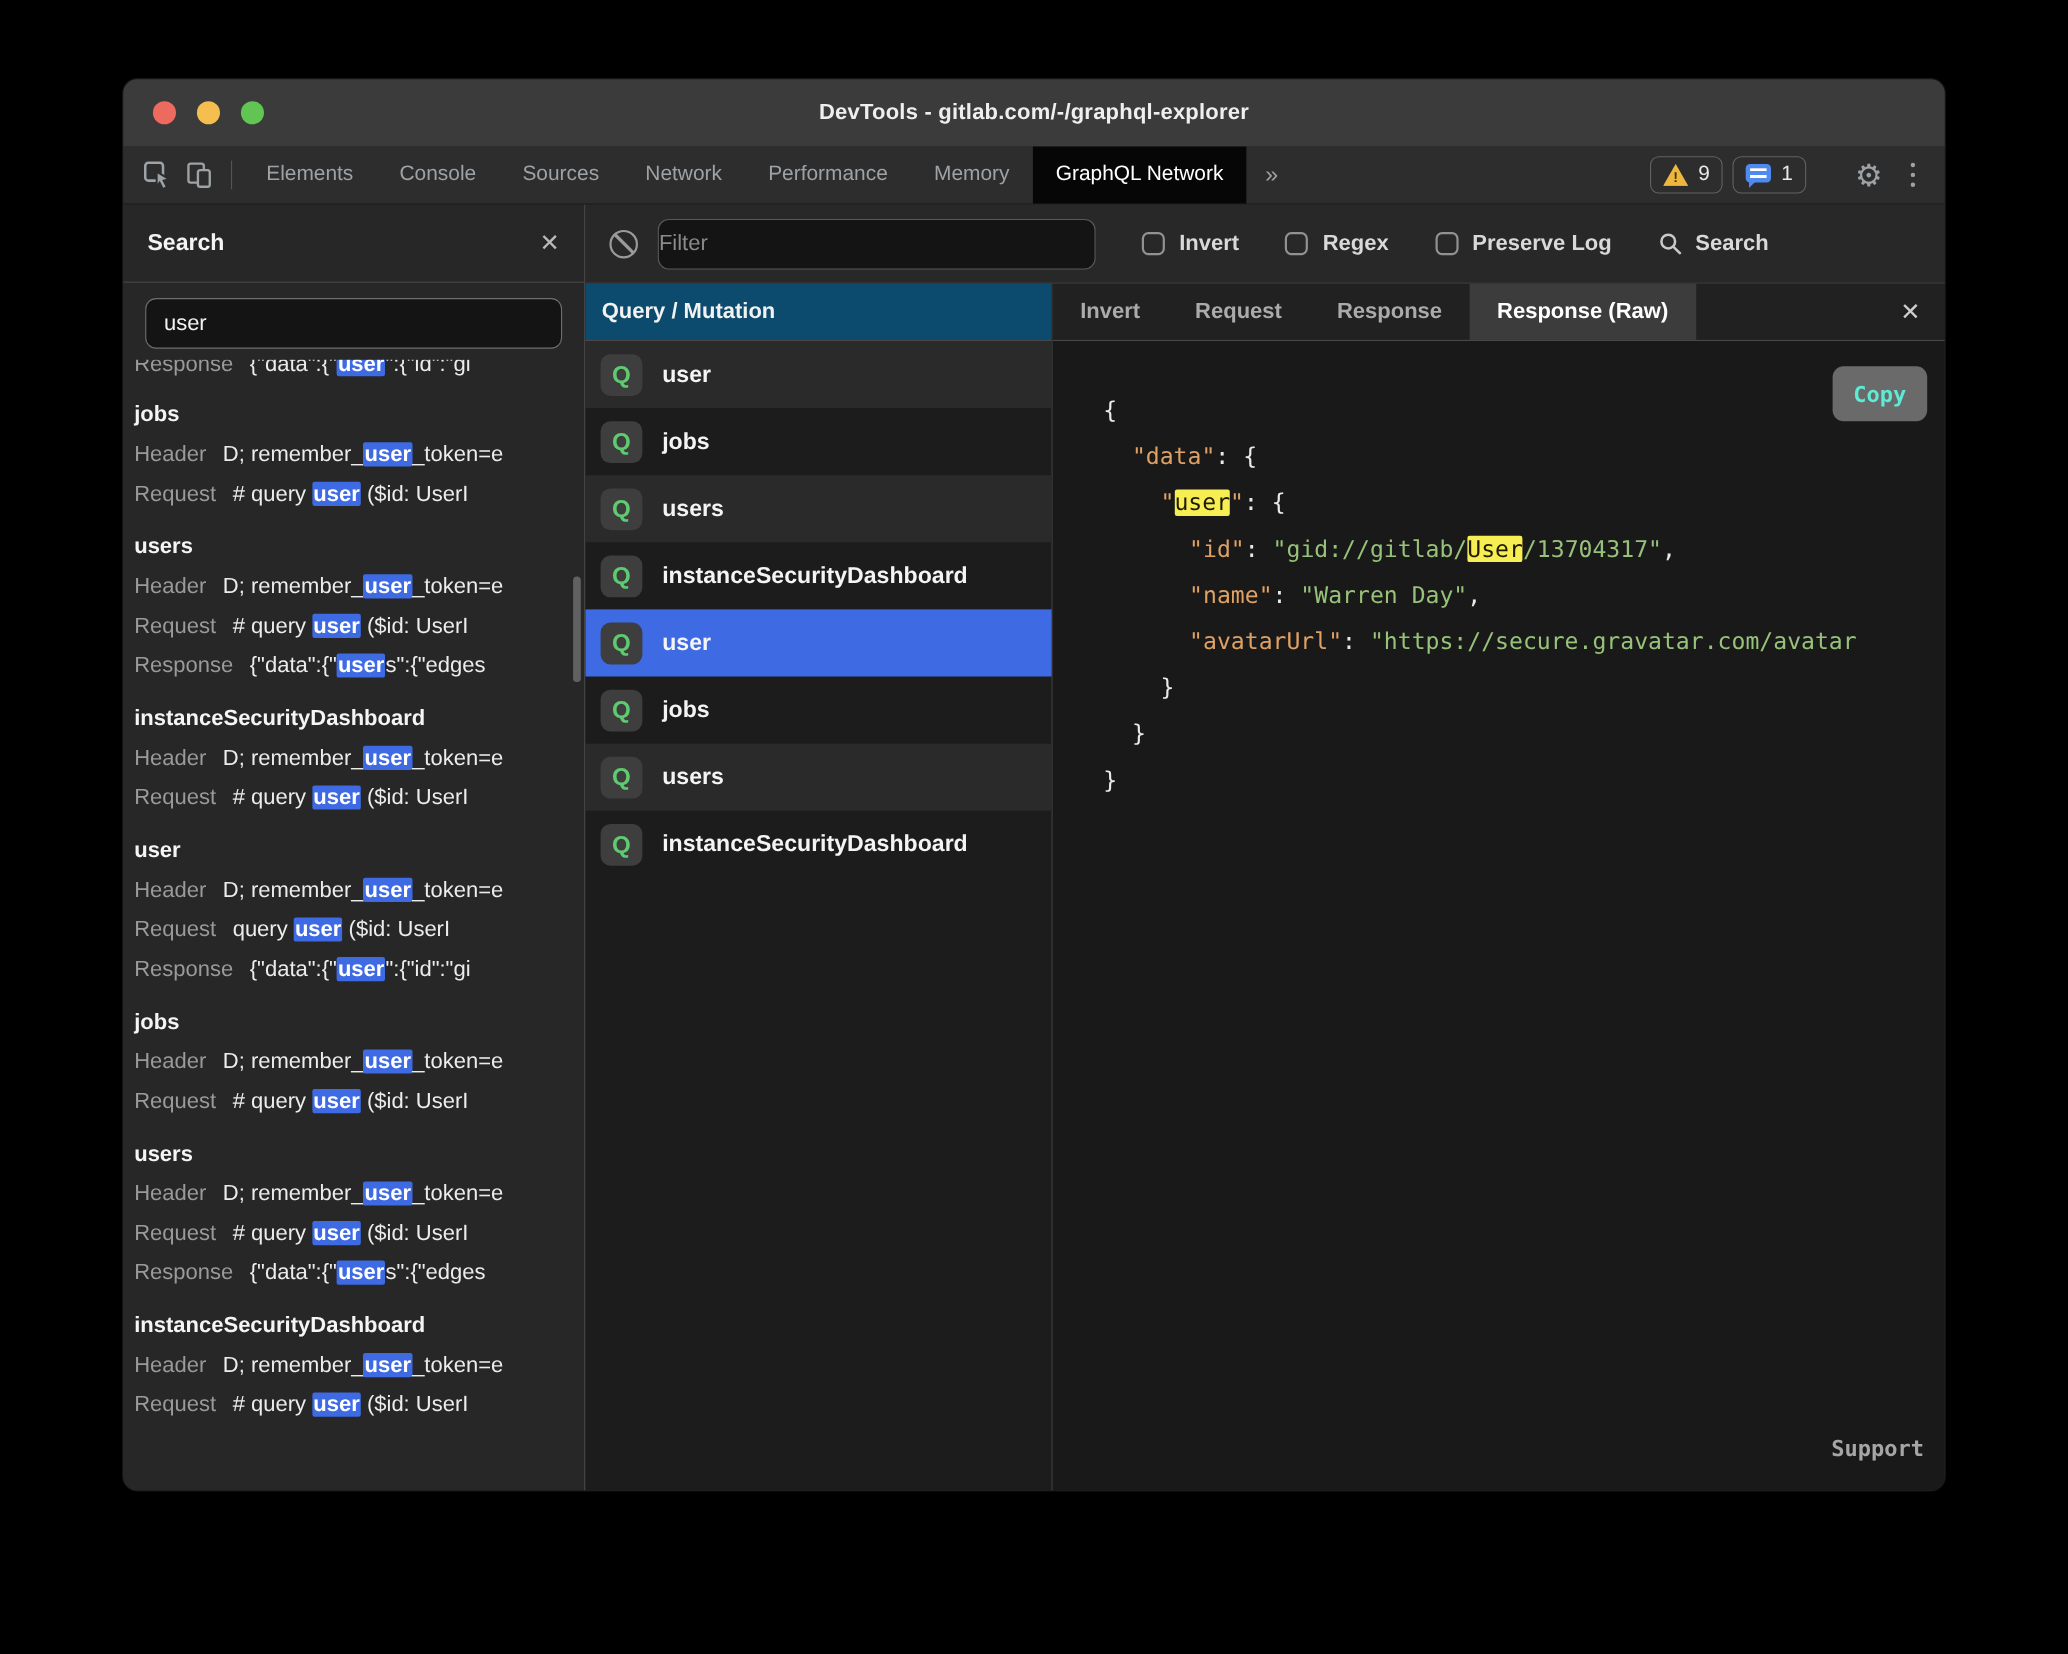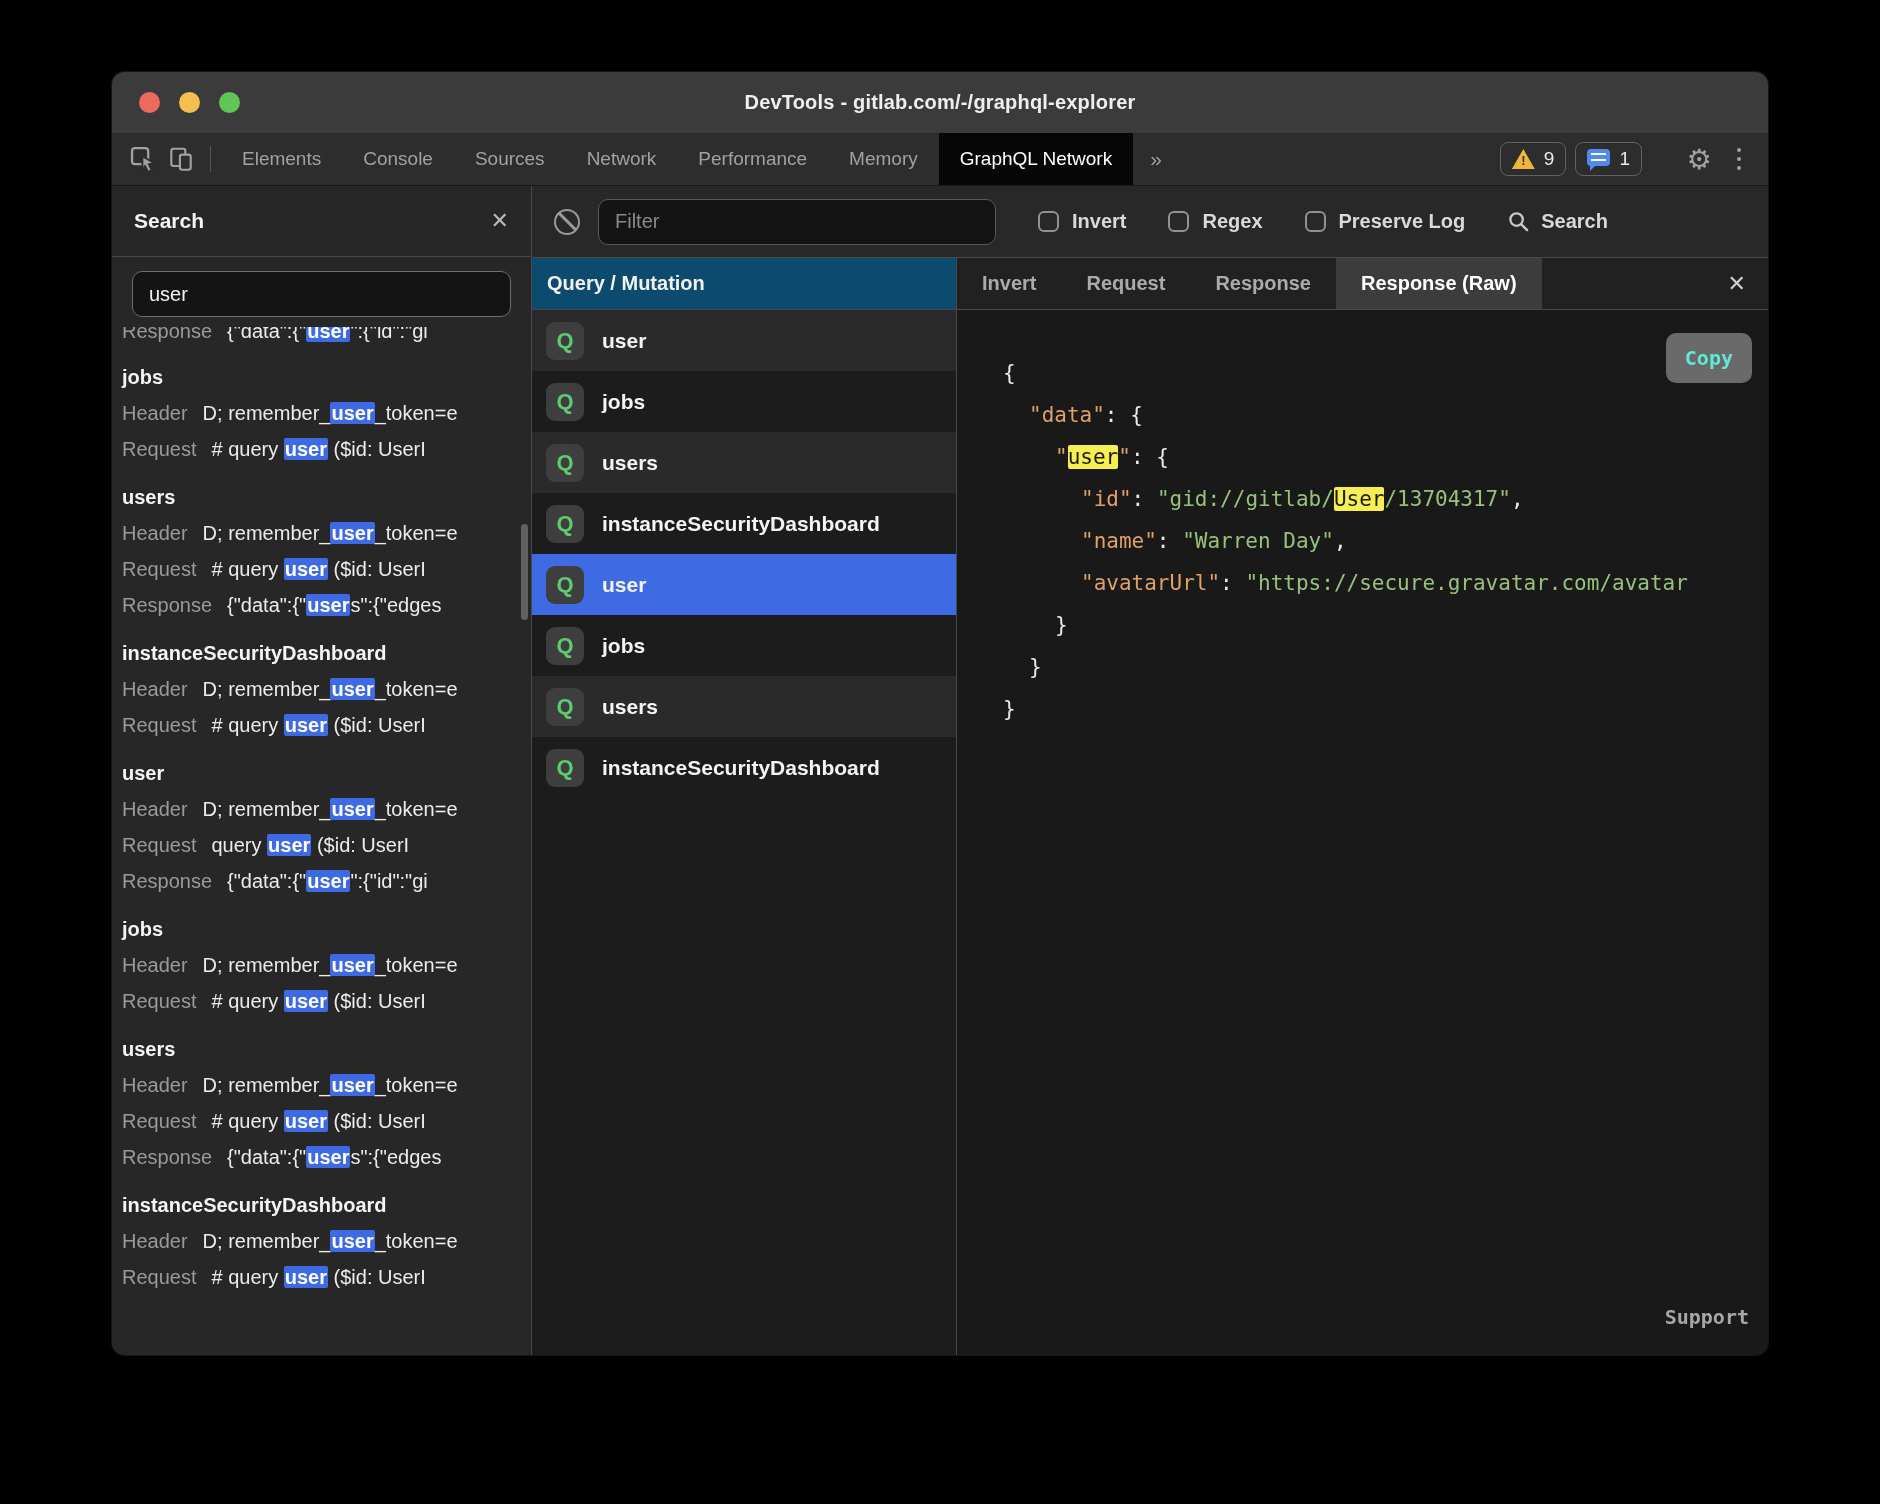--- a/index.html
+++ b/index.html
@@ -76,21 +76,21 @@
     background:#616161; border-radius:4px; }
 
   
   .right-col { flex:1; display:flex; flex-direction:column; min-width:0; }
   .filter-bar { height:72px; flex:0 0 72px; background:#282828; border-bottom:1px solid #484848;
     display:flex; align-items:center; padding-left:22px; }
   .block-icon { position:relative; width:26px; height:26px; border:2.5px solid #9a9a9a; border-radius:50%; flex:0 0 26px; }
   .block-icon::before { content:""; position:absolute; top:-2px; left:50%; width:2.5px; height:25px;
     background:#9a9a9a; transform:translateX(-50%) rotate(-45deg); }
   .filter-input { width:398px; height:46px; margin-left:18px; background:#141414; border:1px solid #585858;
-    border-radius:10px; color:#e8e8e8; font-size:20px; padding:0 16px; font-family:inherit; outline:none; }
+    border-radius:10px; color:#e8e8e8; font-size:20px; padding:0 0; font-family:inherit; outline:none; }
   .filter-input::placeholder { color:#8a8a8a; }
   .fb-opts { display:flex; gap:42px; margin-left:42px; }
   .cb-group { display:flex; align-items:center; gap:13px; }
   .checkbox { width:21px; height:21px; border:2px solid #929292; border-radius:6px; background:transparent; }
   .cb-label { color:#d9d9d9; font-size:20px; font-weight:600; white-space:nowrap; }
   .search-group { display:flex; align-items:center; gap:11px; color:#c9c9c9; }
 
   .content-row { flex:1; display:flex; min-height:0; }
 
   

